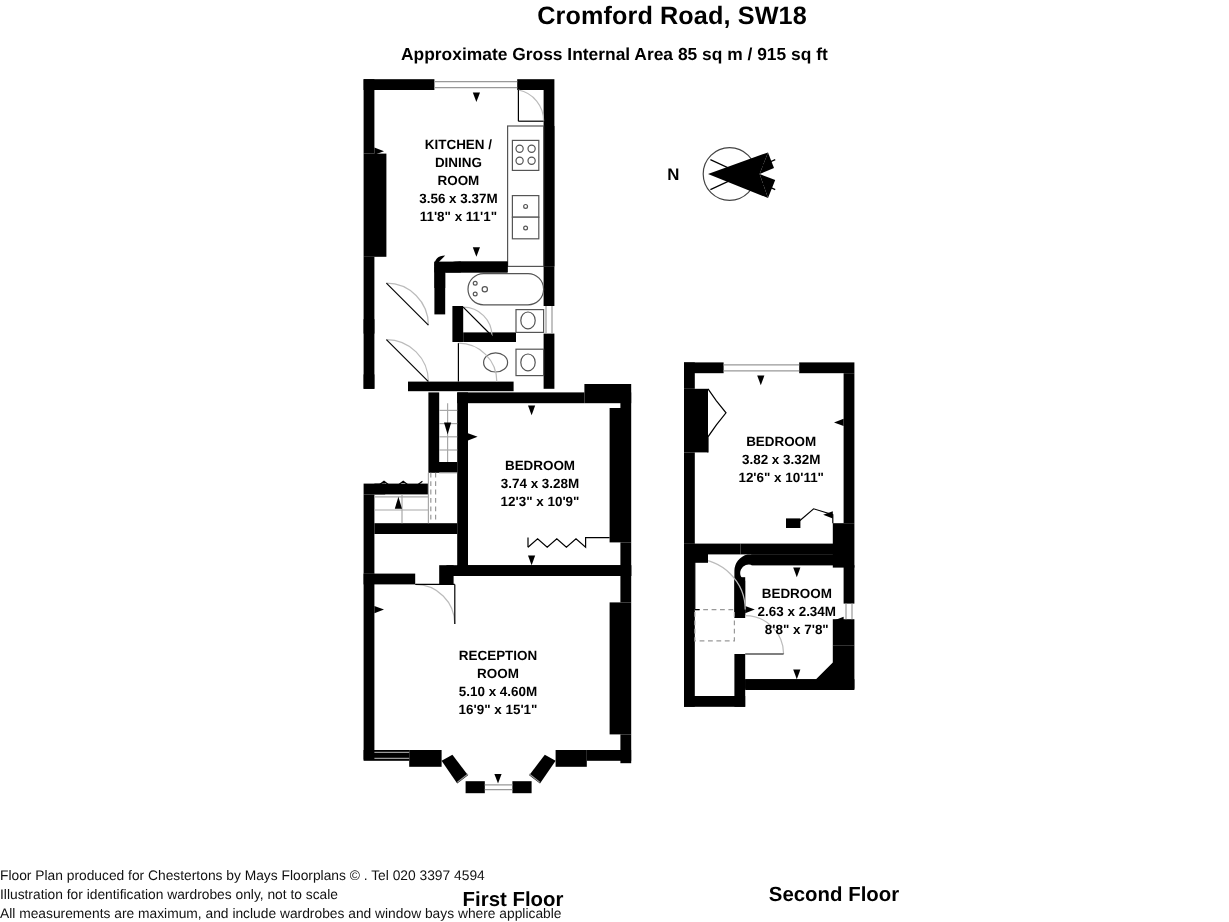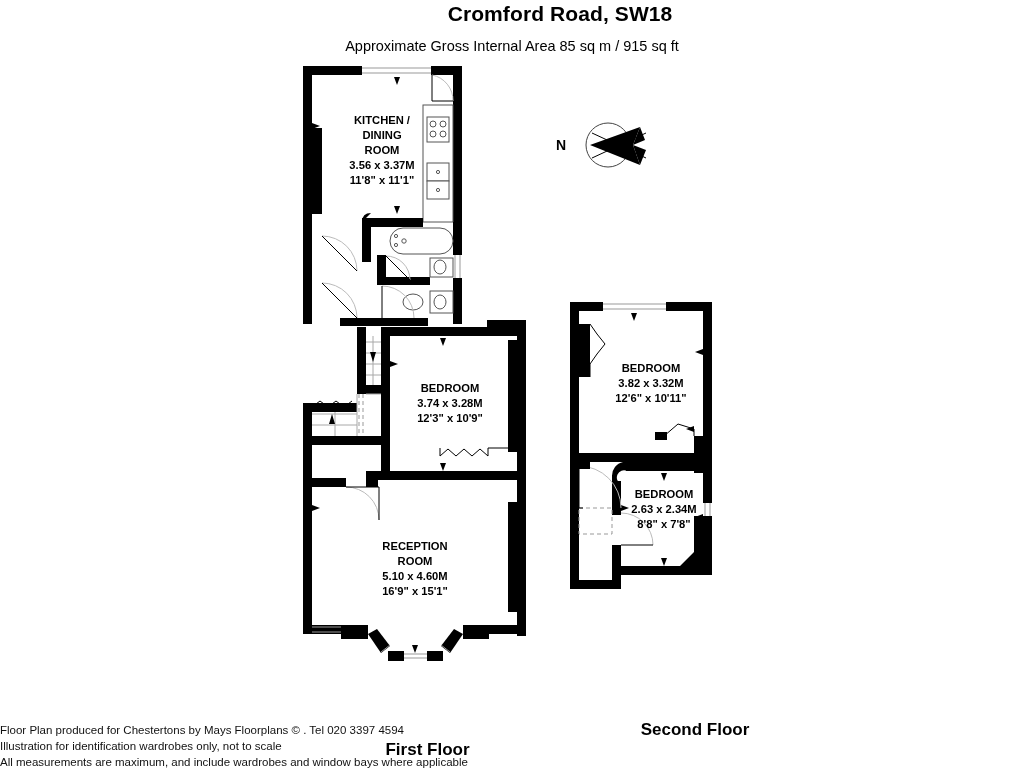--- a/index.html
+++ b/index.html
@@ -8,27 +8,27 @@
     font-family:"Liberation Sans", sans-serif;
     color:#000000;
     -webkit-font-smoothing:antialiased;
   }
   .title{
     position:absolute;left:0;top:2px;width:1024px;text-align:center;
     font-size:21px;font-weight:bold;letter-spacing:0.1px;padding-left:48px;
   }
   .subtitle{
     position:absolute;left:0;top:38px;width:1024px;text-align:center;
-    font-size:14.5px;font-weight:normal;
+    font-size:14.5px;font-weight:bold;
   }
   .floorlabel{
     position:absolute;font-size:17px;font-weight:bold;text-align:center;margin-top:46px;
   }
   #first-floor-label{left:310px;top:694px;width:235px;}
-  #second-floor-label{left:545px;top:674px;width:300px;}
+  #second-floor-label{left:545px;top:690px;width:300px;}
   .footer{
     position:absolute;left:0;width:1024px;
     font-size:11.5px;font-weight:normal;color:#111;
   }
   #footer-1{top:724px;}
   #footer-2{top:740px;}
   #footer-3{top:756px;}
 
   svg.plan{position:absolute;left:0;top:0;width:1024px;height:768px;}
   .wall{fill:#000000;}

